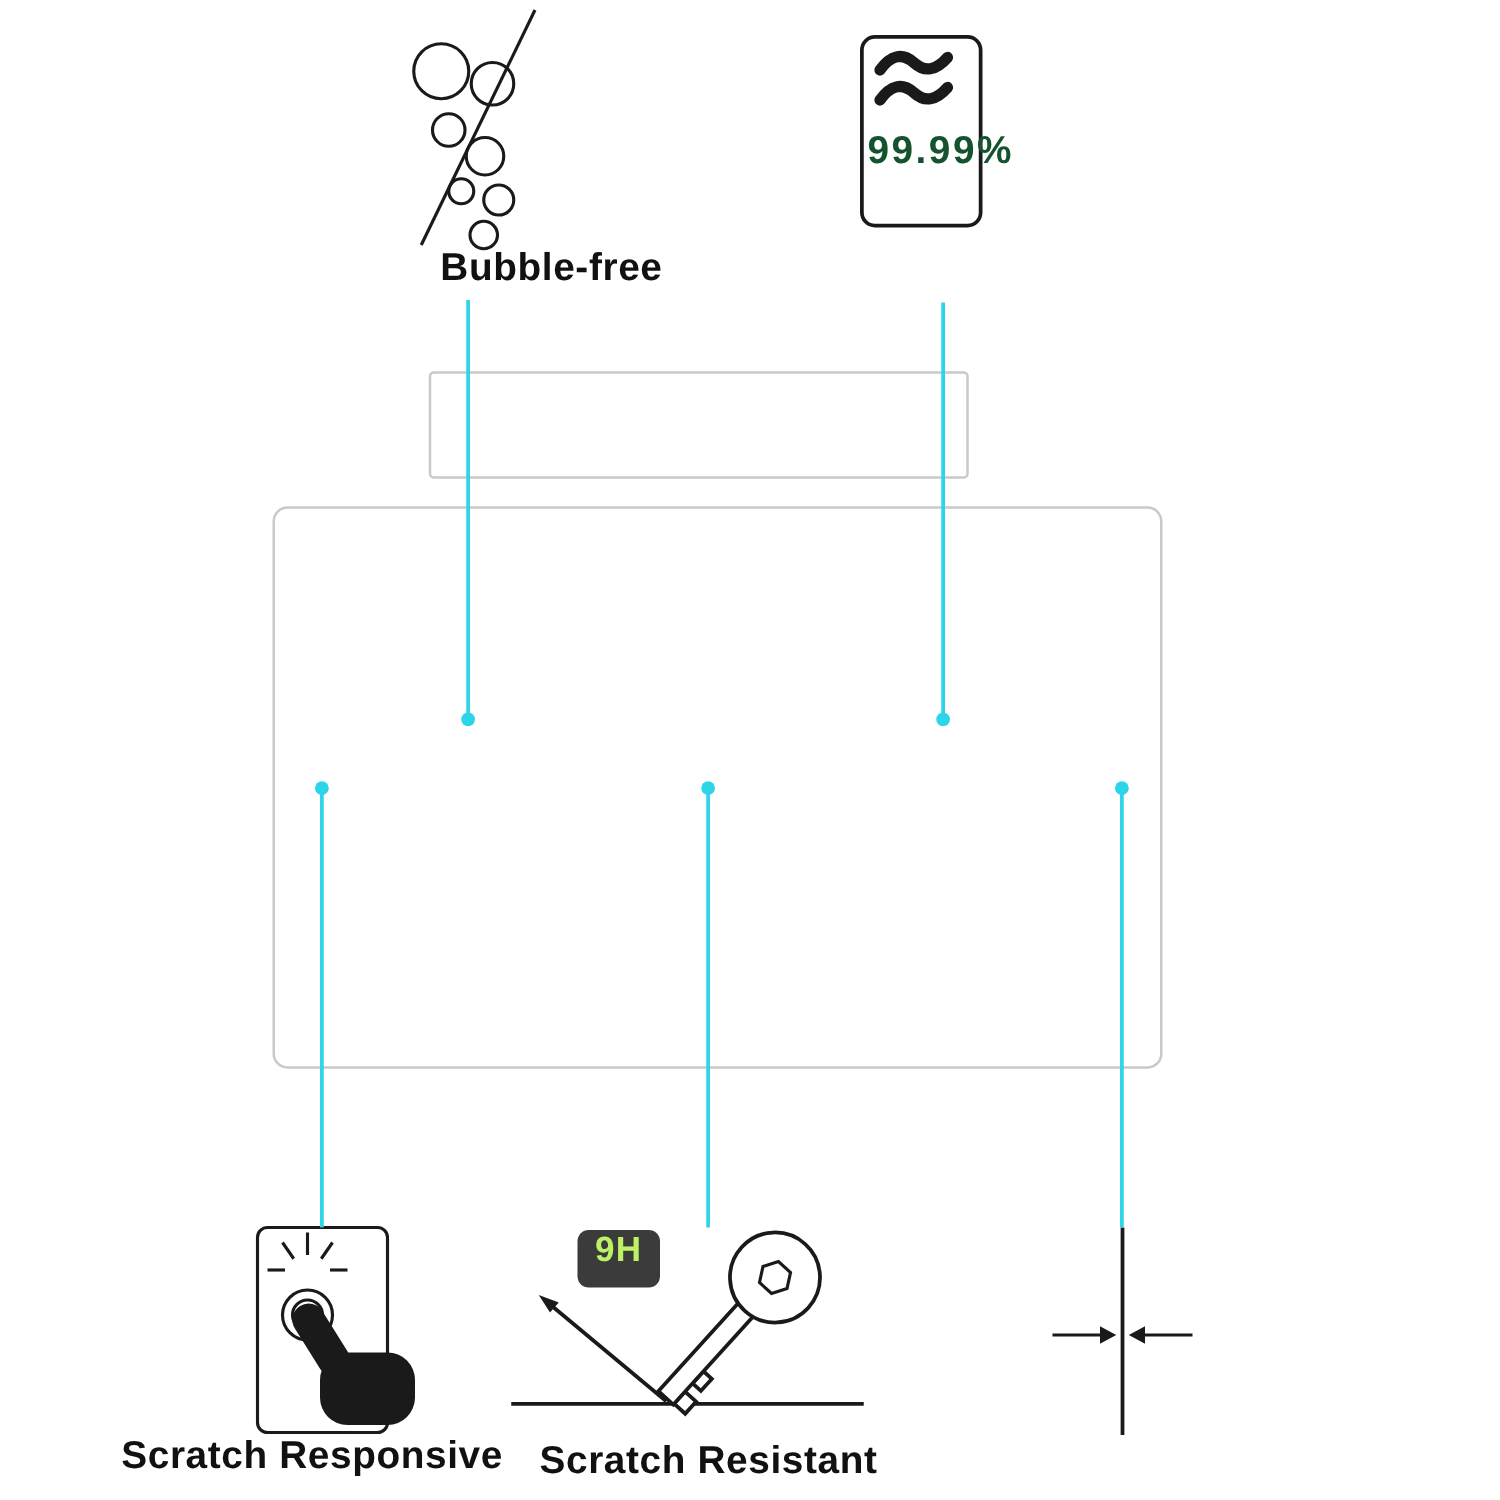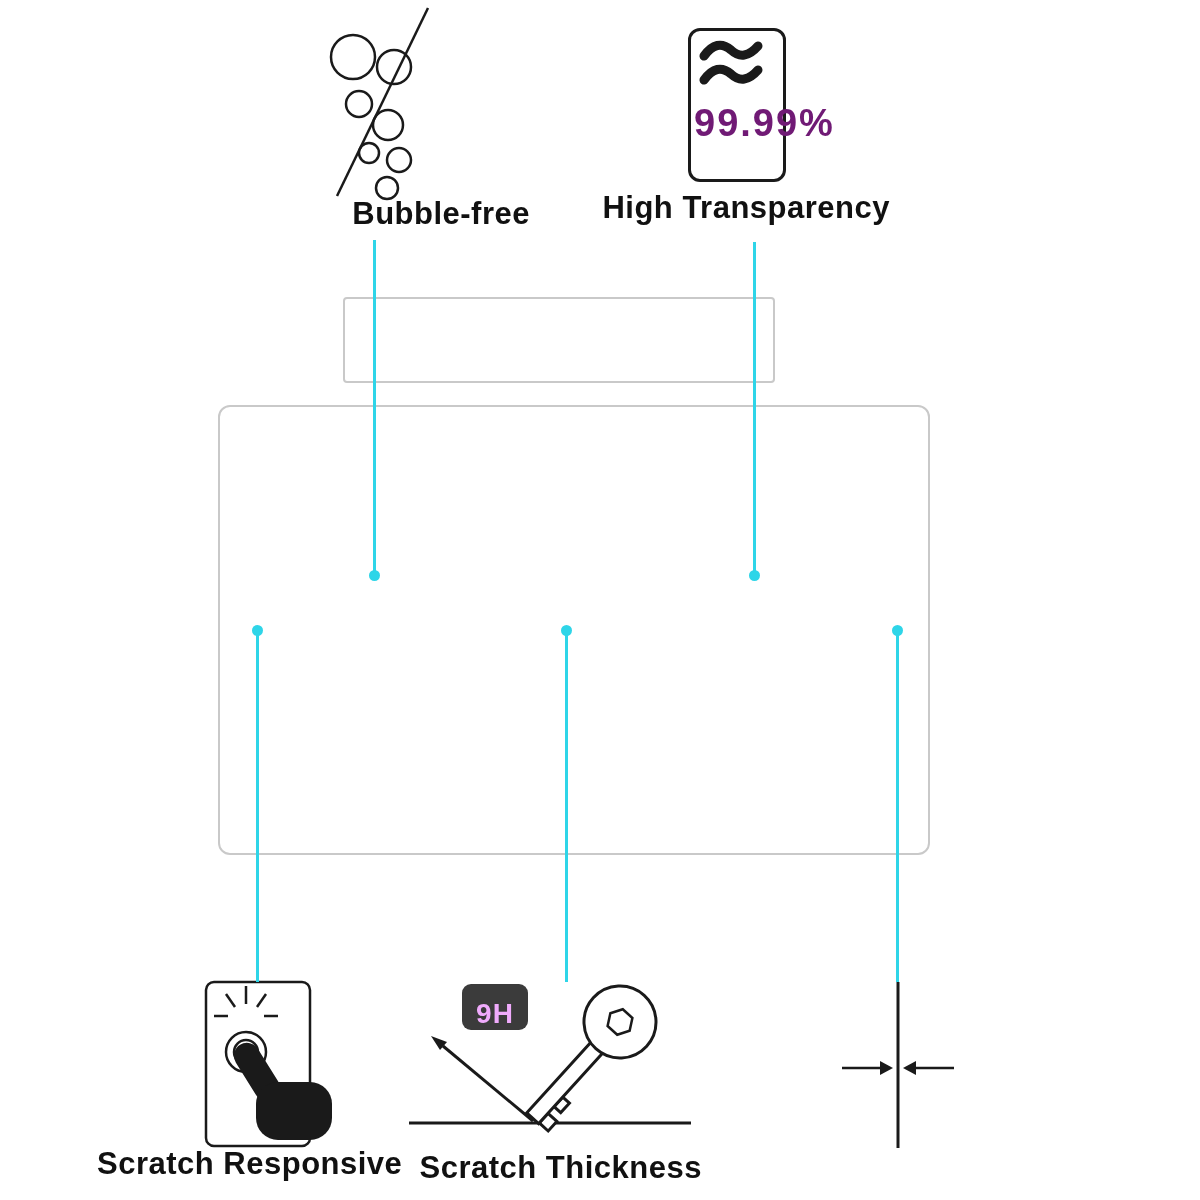--- a/index.html
+++ b/index.html
@@ -7,32 +7,32 @@
     position:relative;width:1200px;height:1200px;background:#fff;
     font-family:"Liberation Sans",sans-serif;overflow:hidden;
     --cyan:#2ed5e8;--outline:#c9c9c9;--badge:#3b3b3b;--ink:#1a1a1a;
   }
   .abs{position:absolute;}
   .label{
     position:absolute;font-weight:700;font-size:31px;color:#111;
     text-align:right;white-space:nowrap;z-index:5;letter-spacing:.5px;
   }
   .tvalue{
-    position:absolute;font-weight:700;font-size:38px;color:#701a75;
+    position:absolute;font-weight:700;font-size:31px;color:#14532d;
     letter-spacing:2px;white-space:nowrap;z-index:4;
   }
   .film{position:absolute;border:2px solid var(--outline);background:#fff;z-index:1;}
   .film-main{border-radius:12px;}
   .film-tab{border-radius:4px;}
   .vline{position:absolute;width:3px;background:var(--cyan);z-index:3;}
   .dot{position:absolute;width:11px;height:11px;border-radius:50%;background:var(--cyan);z-index:4;}
   .tbox{position:absolute;border:3px solid var(--ink);border-radius:12px;background:#fff;z-index:2;}
   .badge{
-    position:absolute;background:var(--badge);color:#f0abfc;font-weight:700;font-size:28px;
-    display:flex;align-items:flex-end;justify-content:center;border-radius:9px;z-index:3;
+    position:absolute;background:var(--badge);color:#bef264;font-weight:700;font-size:28px;
+    display:flex;align-items:flex-start;justify-content:center;border-radius:9px;z-index:3;
     letter-spacing:1px;
   }
   svg{position:absolute;z-index:2;overflow:visible;}
   .stroke{stroke:var(--ink);fill:none;stroke-width:2.5;}
   .stroke3{stroke:var(--ink);fill:none;stroke-width:3;}
   .wave{stroke:var(--ink);fill:none;stroke-width:9;stroke-linecap:round;}
   .fillink{fill:var(--ink);stroke:none;}
   .white-out{fill:#fff;stroke:var(--ink);stroke-width:3;}
 </style>
 </head>
@@ -69,21 +69,20 @@
     <line class="stroke" x1="103" y1="4" x2="12" y2="192"></line>
   </svg>
   <div class="label" style="left:230px;top:196px;width:300px;">Bubble-free</div>
 
   <div class="tbox" style="left:688px;top:28px;width:92px;height:148px;"></div>
   <svg style="left:688px;top:28px;z-index:3;" width="92" height="80" viewBox="0 0 92 80">
     <path class="wave" d="M16 28 q 13 -18 27 -6 q 13 12 27 -4"></path>
     <path class="wave" d="M16 52 q 13 -18 27 -6 q 13 12 27 -4"></path>
   </svg>
   <div class="tvalue" style="left:694px;top:102px;">99.99%</div>
-  <div class="label" style="left:590px;top:190px;width:300px;">High Transparency</div>
 
   <svg style="left:200px;top:978px;" width="150" height="178" viewBox="0 0 150 178">
     <rect class="stroke" x="6" y="4" width="104" height="164" rx="8" style="fill:#fff;"></rect>
     <line class="stroke" x1="46" y1="8" x2="46" y2="26"></line>
     <line class="stroke" x1="26" y1="16" x2="35" y2="29"></line>
     <line class="stroke" x1="66" y1="16" x2="57" y2="29"></line>
     <line class="stroke" x1="14" y1="38" x2="28" y2="38"></line>
     <line class="stroke" x1="78" y1="38" x2="64" y2="38"></line>
     <circle class="stroke" cx="46" cy="74" r="20"></circle>
     <circle class="stroke" cx="46" cy="74" r="12"></circle>
@@ -100,21 +99,21 @@
     <line class="stroke3" x1="38" y1="66" x2="128" y2="141"></line>
     <polygon class="fillink" points="26,56 42,62 35,70"></polygon>
     <g transform="rotate(-47.8 215 42)">
       <rect class="white-out" x="86" y="50" width="13" height="12"></rect>
       <rect class="white-out" x="108" y="50" width="13" height="9"></rect>
       <rect class="white-out" x="85" y="34" width="98" height="16"></rect>
       <circle class="white-out" cx="215" cy="42" r="36"></circle>
       <polygon class="stroke" points="215,29 226.3,35.5 226.3,48.5 215,55 203.7,48.5 203.7,35.5"></polygon>
     </g>
   </svg>
-  <div class="label" style="left:402px;top:1150px;width:300px;">Scratch Thickness</div>
+  <div class="label" style="left:402px;top:1150px;width:300px;">Scratch Resistant</div>
 
   <svg style="left:830px;top:982px;" width="140" height="172" viewBox="0 0 140 172">
     <line class="stroke3" x1="68" y1="0" x2="68" y2="166"></line>
     <line class="stroke" x1="12" y1="86" x2="52" y2="86"></line>
     <polygon class="fillink" points="63,86 50,79 50,93"></polygon>
     <line class="stroke" x1="124" y1="86" x2="84" y2="86"></line>
     <polygon class="fillink" points="73,86 86,79 86,93"></polygon>
   </svg>
 
 </div>

